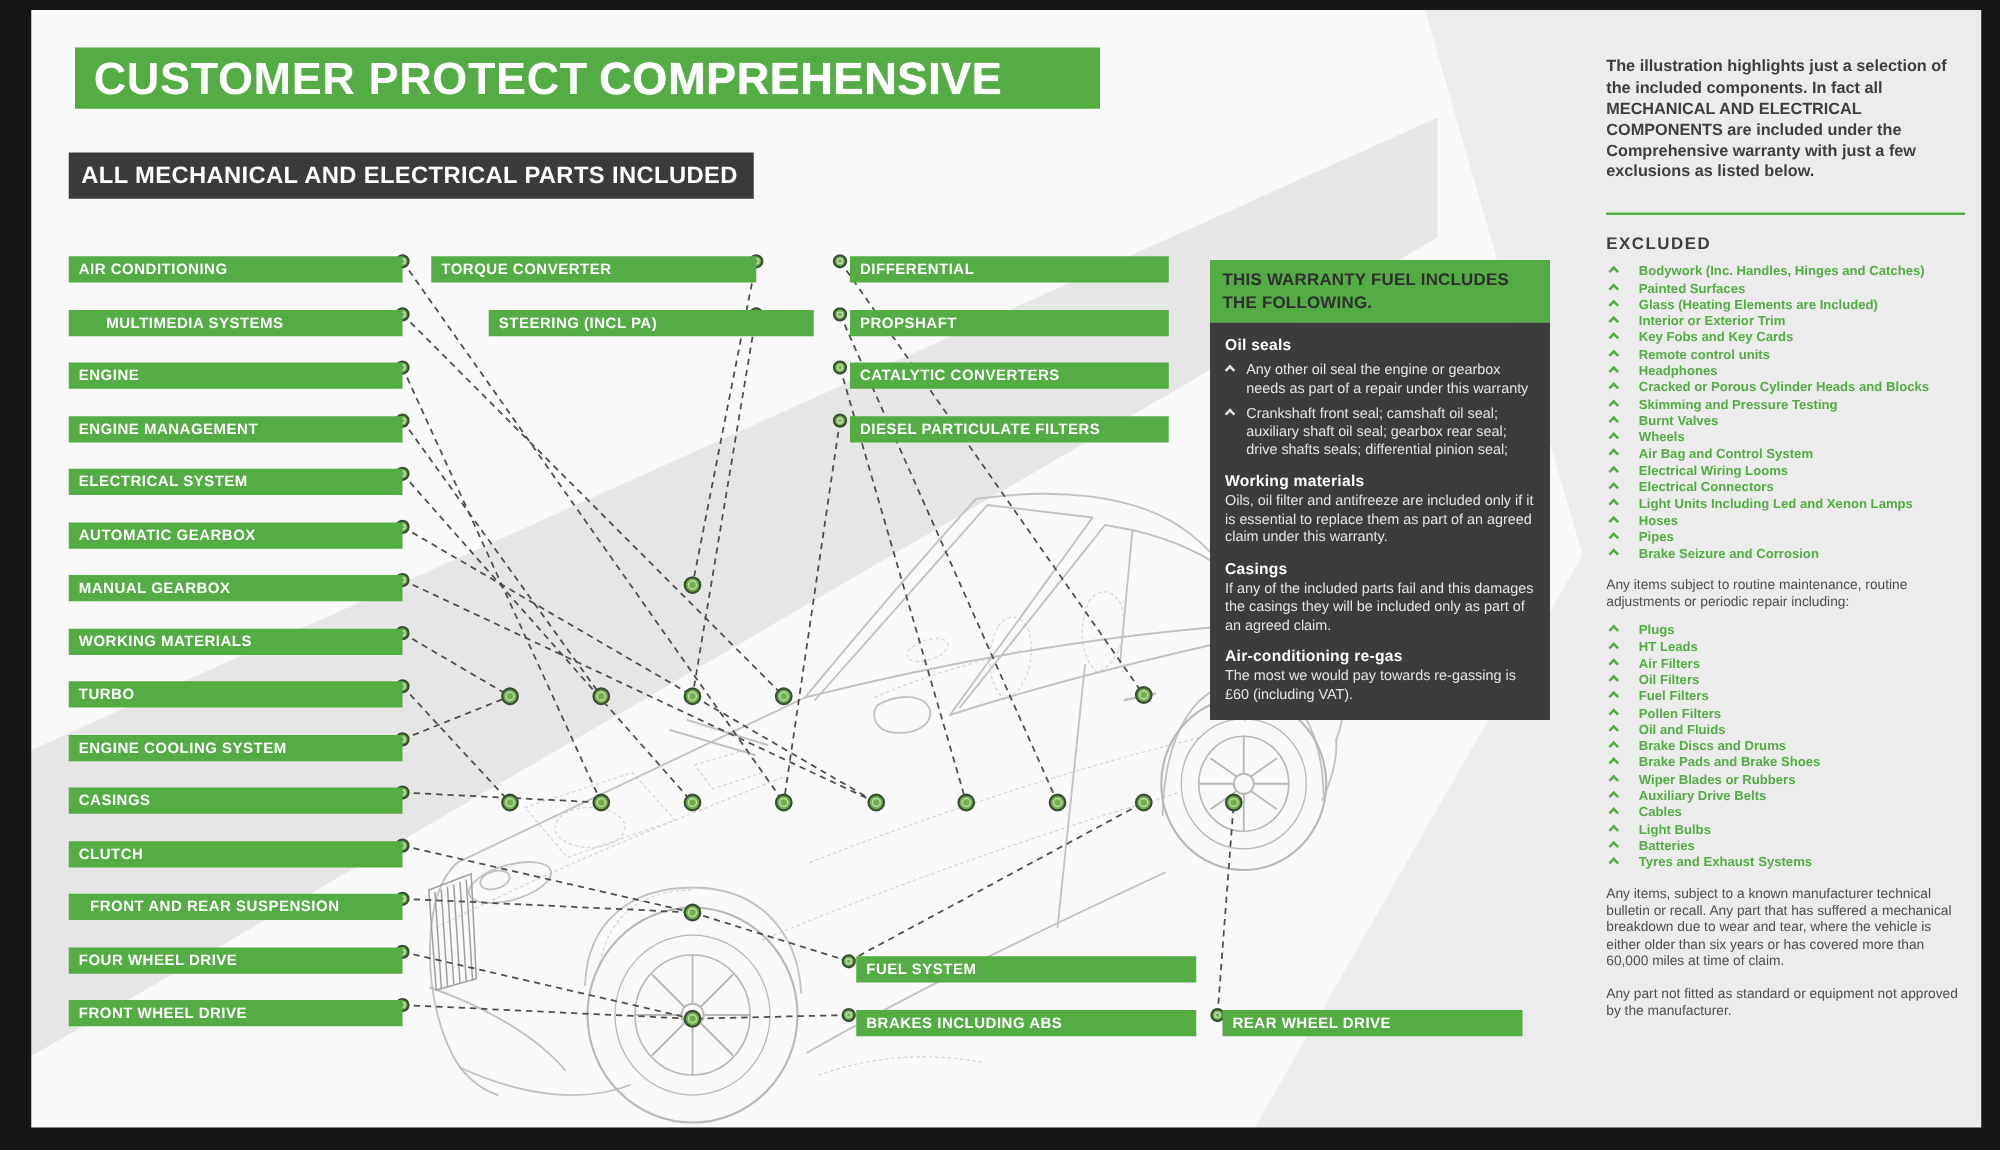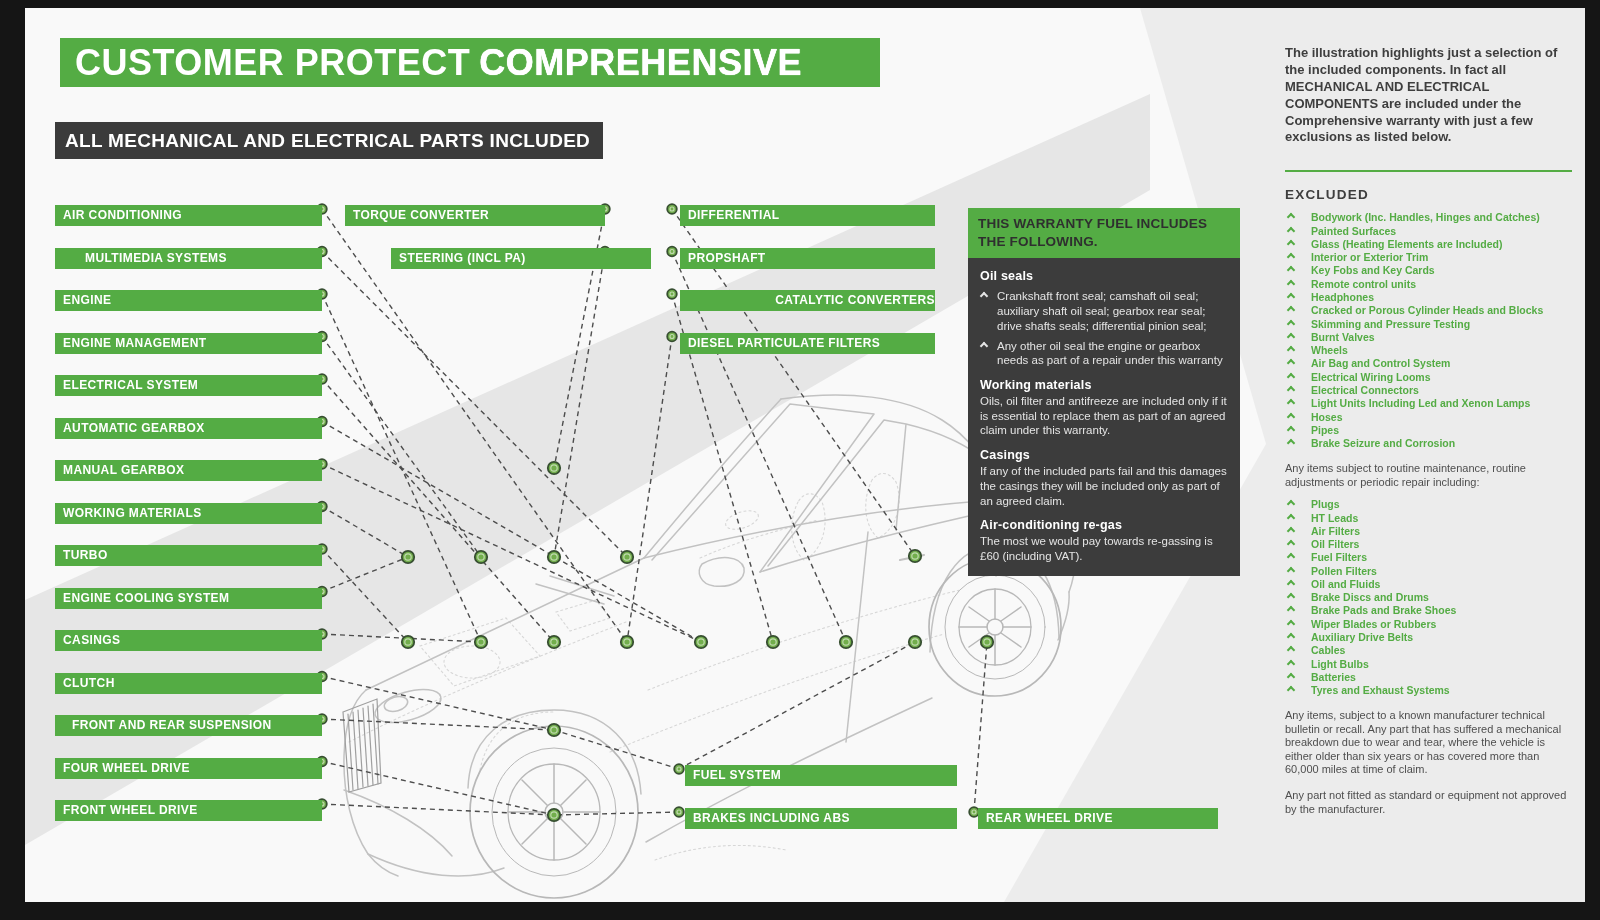--- a/index.html
+++ b/index.html
@@ -243,34 +243,34 @@
       <div class="bar" style="left: 55px; top: 587.5px; width: 267px;">ENGINE COOLING SYSTEM</div>
       <div class="bar" style="left: 55px; top: 630px; width: 267px;">CASINGS</div>
       <div class="bar" style="left: 55px; top: 672.5px; width: 267px;">CLUTCH</div>
       <div class="bar" style="left: 55px; top: 715px; width: 267px; padding-left: 17px;">FRONT AND REAR SUSPENSION</div>
       <div class="bar" style="left: 55px; top: 757.5px; width: 267px;">FOUR WHEEL DRIVE</div>
       <div class="bar" style="left: 55px; top: 800px; width: 267px;">FRONT WHEEL DRIVE</div>
       <div class="bar" style="left: 345px; top: 205px; width: 260px;">TORQUE CONVERTER</div>
       <div class="bar" style="left: 345px; top: 247.5px; width: 260px; margin-left: 46px;">STEERING (INCL PA)</div>
       <div class="bar" style="left: 680px; top: 205px; width: 255px;">DIFFERENTIAL</div>
       <div class="bar" style="left: 680px; top: 247.5px; width: 255px;">PROPSHAFT</div>
-      <div class="bar" style="left: 680px; top: 290px; width: 255px; text-align: right;">CATALYTIC CONVERTERS</div>
+      <div class="bar" style="left: 680px; top: 290px; width: 255px;">CATALYTIC CONVERTERS</div>
       <div class="bar" style="left: 680px; top: 332.5px; width: 255px;">DIESEL PARTICULATE FILTERS</div>
       <div class="bar" style="left: 685px; top: 765px; width: 272px;">FUEL SYSTEM</div>
       <div class="bar" style="left: 685px; top: 808px; width: 272px;">BRAKES INCLUDING ABS</div>
       <div class="bar" style="left: 978px; top: 808px; width: 240px;">REAR WHEEL DRIVE</div>
     </div>
 
   <div class="wbox">
     <div class="wbox-head">THIS WARRANTY FUEL INCLUDES THE FOLLOWING.</div>
     <div class="wbox-body" id="wbox-body">
         <h4>Oil seals</h4>
         <ul>
+          <li><span class="ca"></span>Any other oil seal the engine or gearbox needs as part of a repair under this warranty</li>
           <li><span class="ca"></span>Crankshaft front seal; camshaft oil seal; auxiliary shaft oil seal; gearbox rear seal; drive shafts seals; differential pinion seal;</li>
-          <li><span class="ca"></span>Any other oil seal the engine or gearbox needs as part of a repair under this warranty</li>
         </ul>
         <h4>Working materials</h4>
         <p>Oils, oil filter and antifreeze are included only if it is essential to replace them as part of an agreed claim under this warranty.</p>
         <h4>Casings</h4>
         <p>If any of the included parts fail and this damages the casings they will be included only as part of an agreed claim.</p>
         <h4>Air-conditioning re-gas</h4>
         <p>The most we would pay towards re-gassing is £60 (including VAT).</p>
       </div>
   </div>
 

